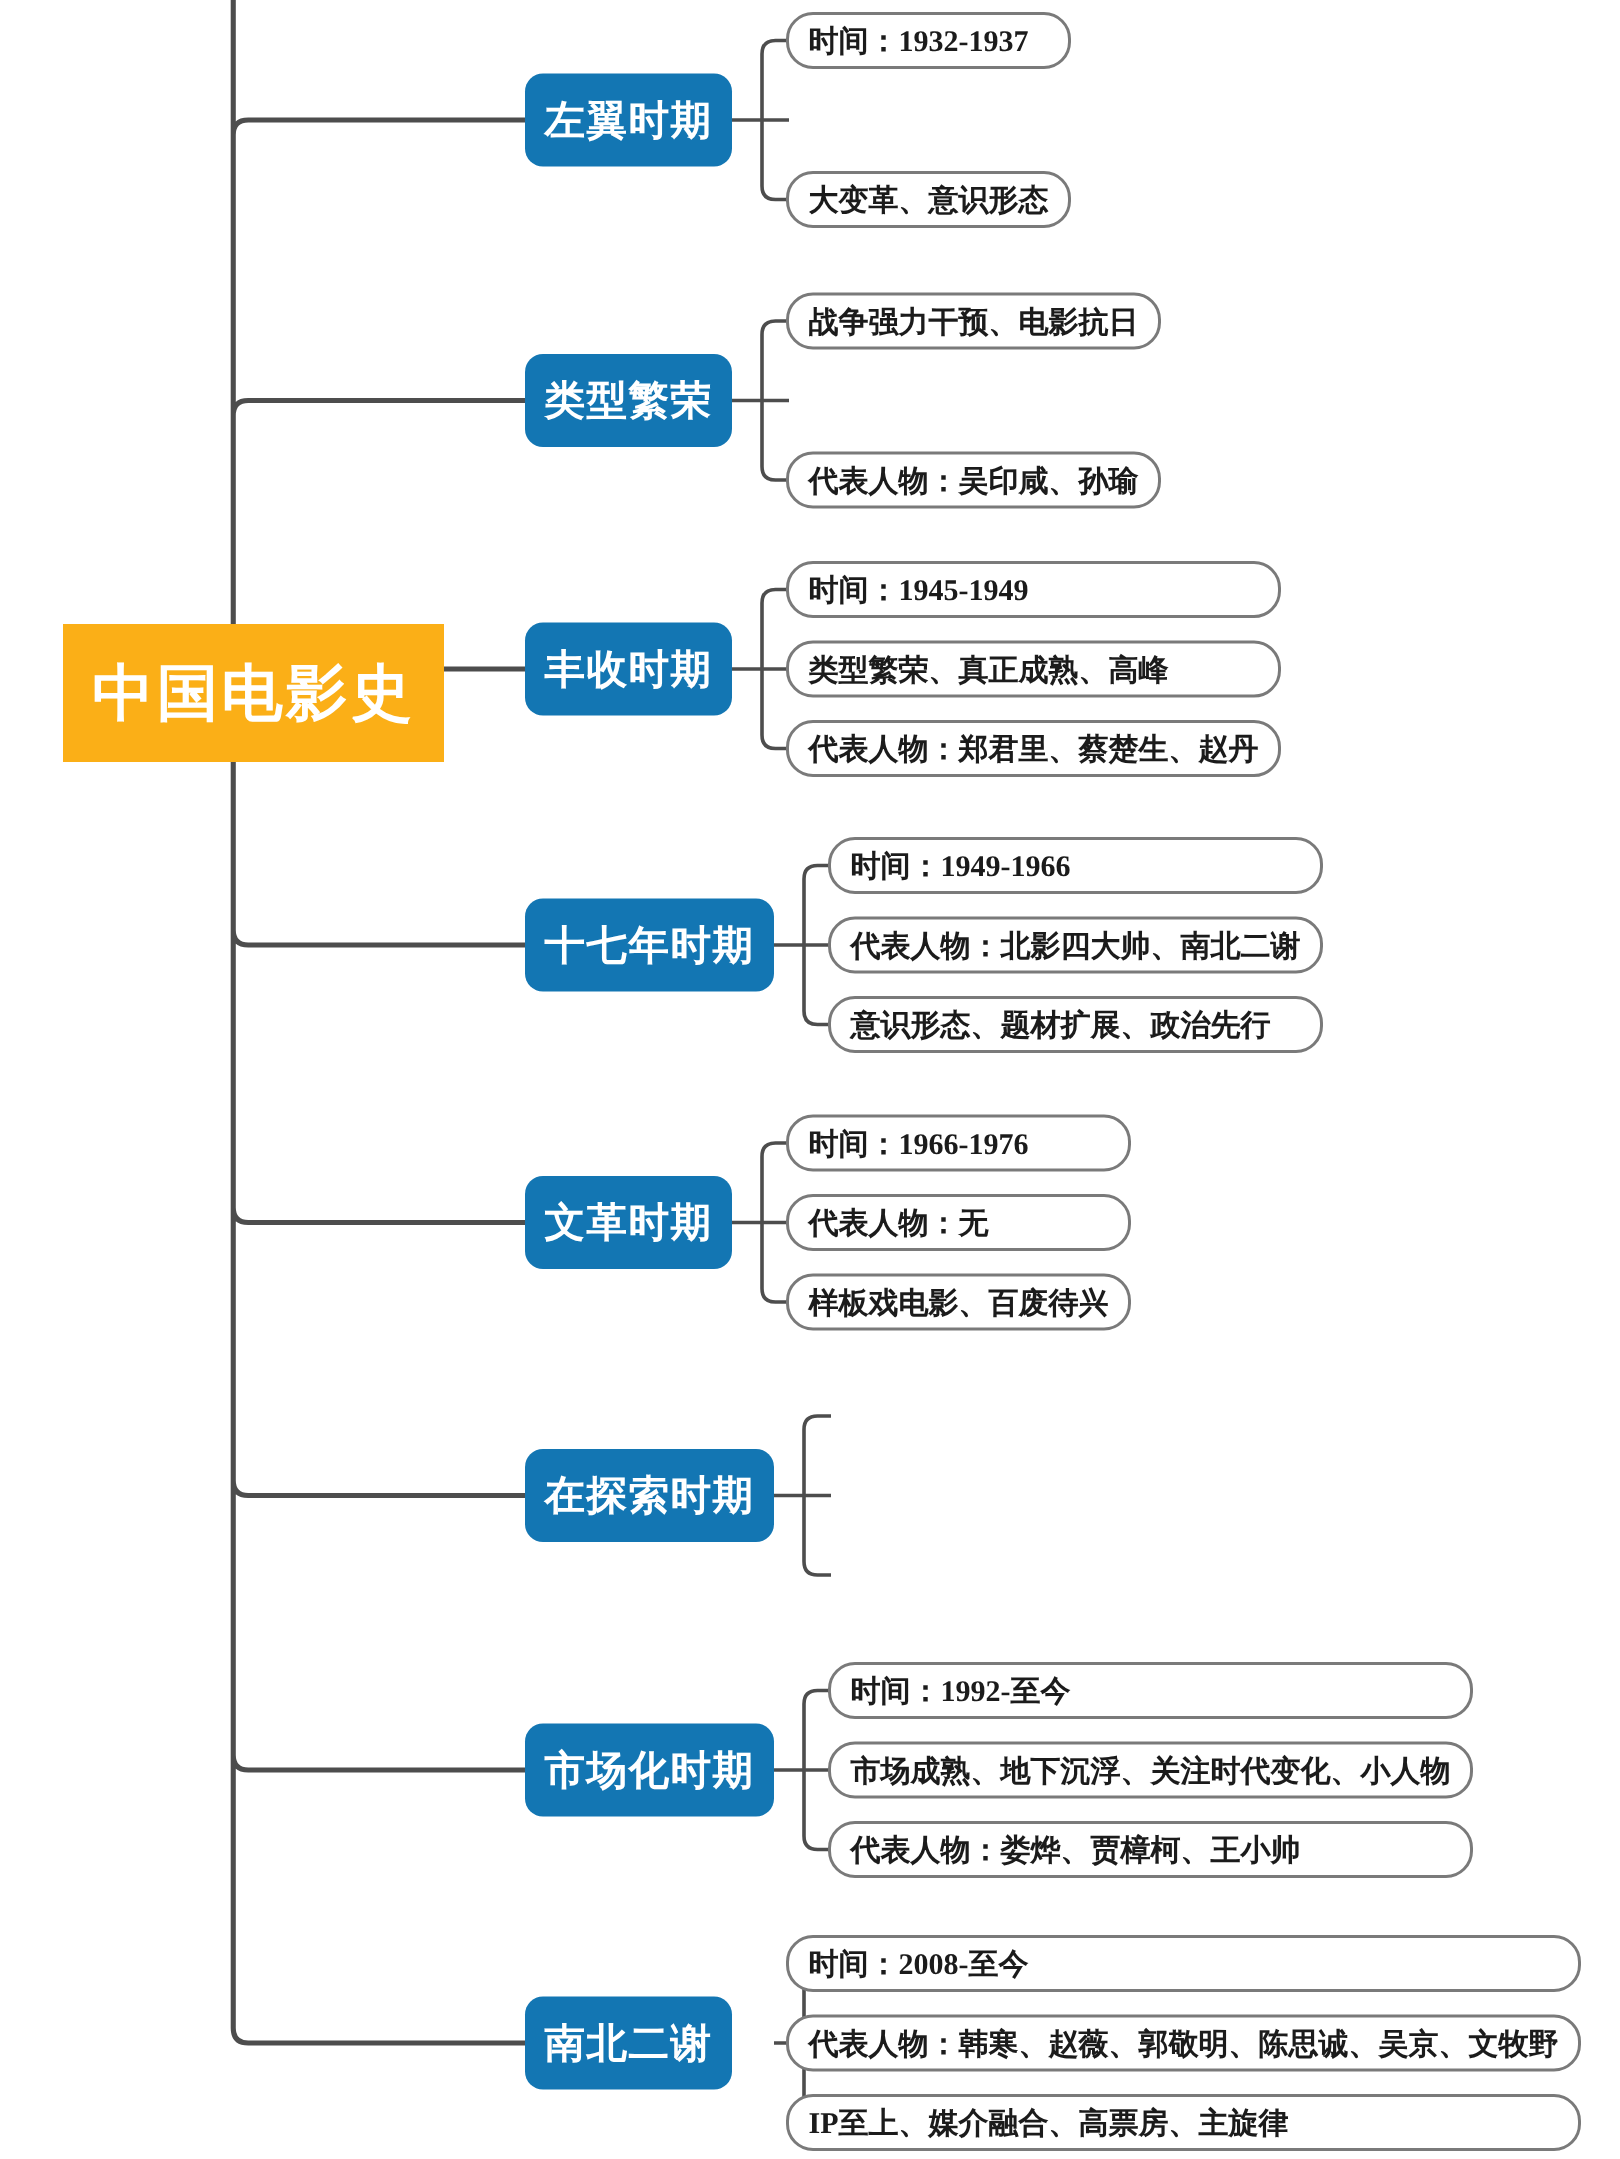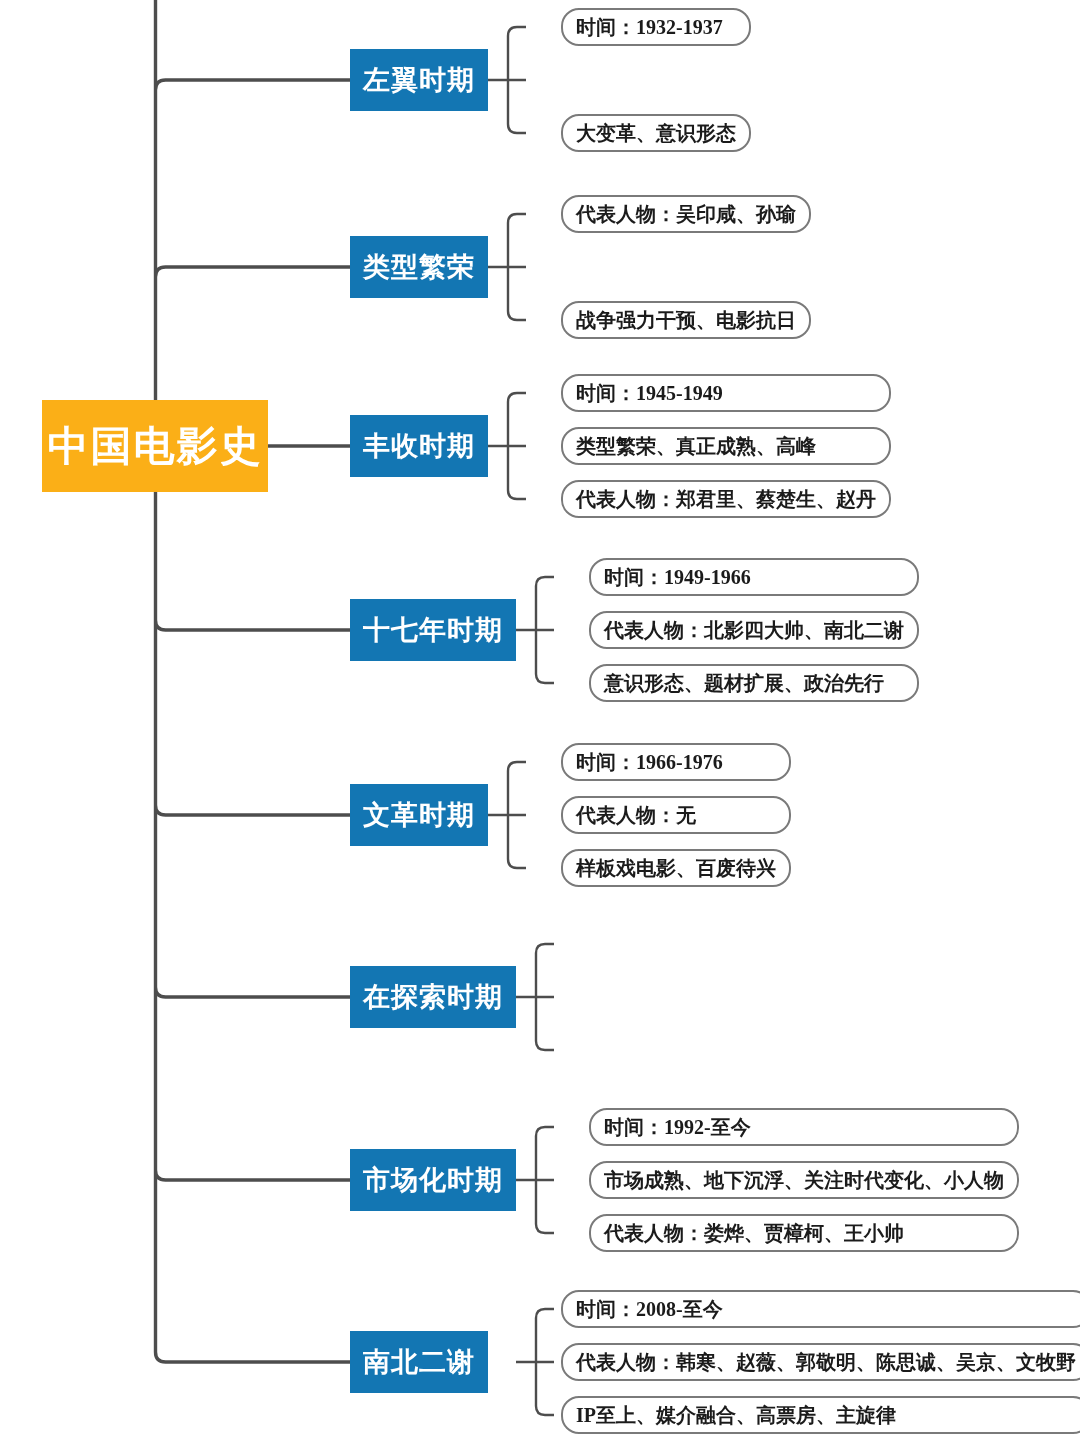--- a/index.html
+++ b/index.html
@@ -4,47 +4,47 @@
 <title>中国电影史</title>
 <style>
   html,body{margin:0;padding:0;background:#ffffff;}
   body{width:1080px;height:1439px;overflow:hidden;}
   .canvas{
     position:relative;width:1080px;height:1439px;background:#ffffff;
     font-family:"Liberation Serif","DejaVu Serif",serif;
   }
   .wires{position:absolute;left:0;top:0;width:1080px;height:1439px;}
   .root{
-    position:absolute;left:42px;top:400px;width:226px;height:92px;
+    position:absolute;left:42px;top:416px;width:254px;height:92px;
     background:var(--root-bg,#FBAF17);color:#ffffff;
     font-size:41px;font-weight:700;letter-spacing:2px;
     display:flex;align-items:center;justify-content:center;
     white-space:nowrap;z-index:2;
   }
   .branch{
     position:absolute;left:350px;height:160px;
     display:flex;align-items:center;gap:36px;z-index:2;
   }
   .bnode{
     background:var(--branch-bg,#1376B3);color:#ffffff;
     font-size:27px;font-weight:700;letter-spacing:1px;
     height:62px;display:flex;align-items:center;padding:0 13px;
     white-space:nowrap;
+    border-radius:12px;
   }
   .kids{
     height:144px;display:flex;flex-direction:column;
     justify-content:space-between;
   }
   .kid{
     background:#ffffff;border:2px solid var(--child-border,#7A7A7A);
     border-radius:18px;height:38px;box-sizing:border-box;
     display:flex;align-items:center;padding:0 13px;
     font-size:20px;font-weight:700;color:var(--child-text,#1B1B1B);
     white-space:nowrap;
-    margin-left:37px;
   }
 </style>
 </head>
 <body>
 
 <div class="canvas" id="canvas">
   <svg class="wires" id="wires" width="1080" height="1439" viewBox="0 0 1080 1439">
       <path d="M 155.5 0 L 155.5 1352 M 155.5 90 Q 155.5 80 165.5 80 H 352 M 155.5 277 Q 155.5 267 165.5 267 H 352 M 267 446 H 352 M 155.5 620 Q 155.5 630 165.5 630 H 352 M 155.5 805 Q 155.5 815 165.5 815 H 352 M 155.5 987 Q 155.5 997 165.5 997 H 352 M 155.5 1170 Q 155.5 1180 165.5 1180 H 352 M 155.5 1352 Q 155.5 1362 165.5 1362 H 352" fill="none" stroke="#4D4D4D" stroke-width="3.4"></path>
       <path d="M 488 80 H 526 M 508 80 V 36 Q 508 27 517 27 H 526 M 508 80 V 124 Q 508 133 517 133 H 526 M 488 267 H 526 M 508 267 V 223 Q 508 214 517 214 H 526 M 508 267 V 311 Q 508 320 517 320 H 526 M 488 446 H 526 M 508 446 V 402 Q 508 393 517 393 H 526 M 508 446 V 490 Q 508 499 517 499 H 526 M 516 630 H 554 M 536 630 V 586 Q 536 577 545 577 H 554 M 536 630 V 674 Q 536 683 545 683 H 554 M 488 815 H 526 M 508 815 V 771 Q 508 762 517 762 H 526 M 508 815 V 859 Q 508 868 517 868 H 526 M 516 997 H 554 M 536 997 V 953 Q 536 944 545 944 H 554 M 536 997 V 1041 Q 536 1050 545 1050 H 554 M 516 1180 H 554 M 536 1180 V 1136 Q 536 1127 545 1127 H 554 M 536 1180 V 1224 Q 536 1233 545 1233 H 554 M 516 1362 H 554 M 536 1362 V 1318 Q 536 1309 545 1309 H 554 M 536 1362 V 1406 Q 536 1415 545 1415 H 554" fill="none" stroke="#4D4D4D" stroke-width="2.4"></path>
     </svg>
@@ -54,22 +54,22 @@
     <div class="bnode">左翼时期</div>
     <div class="kids">
       <div class="kid">时间：1932-1937</div>
       <div class="kid">大变革、意识形态</div>
     </div>
   </div>
 
   <div class="branch" style="top: 187px;">
     <div class="bnode">类型繁荣</div>
     <div class="kids">
+      <div class="kid">战争强力干预、电影抗日</div>
       <div class="kid">代表人物：吴印咸、孙瑜</div>
-      <div class="kid">战争强力干预、电影抗日</div>
     </div>
   </div>
 
   <div class="branch" style="top: 366px;">
     <div class="bnode">丰收时期</div>
     <div class="kids">
       <div class="kid">时间：1945-1949</div>
       <div class="kid">类型繁荣、真正成熟、高峰</div>
       <div class="kid">代表人物：郑君里、蔡楚生、赵丹</div>
     </div>

